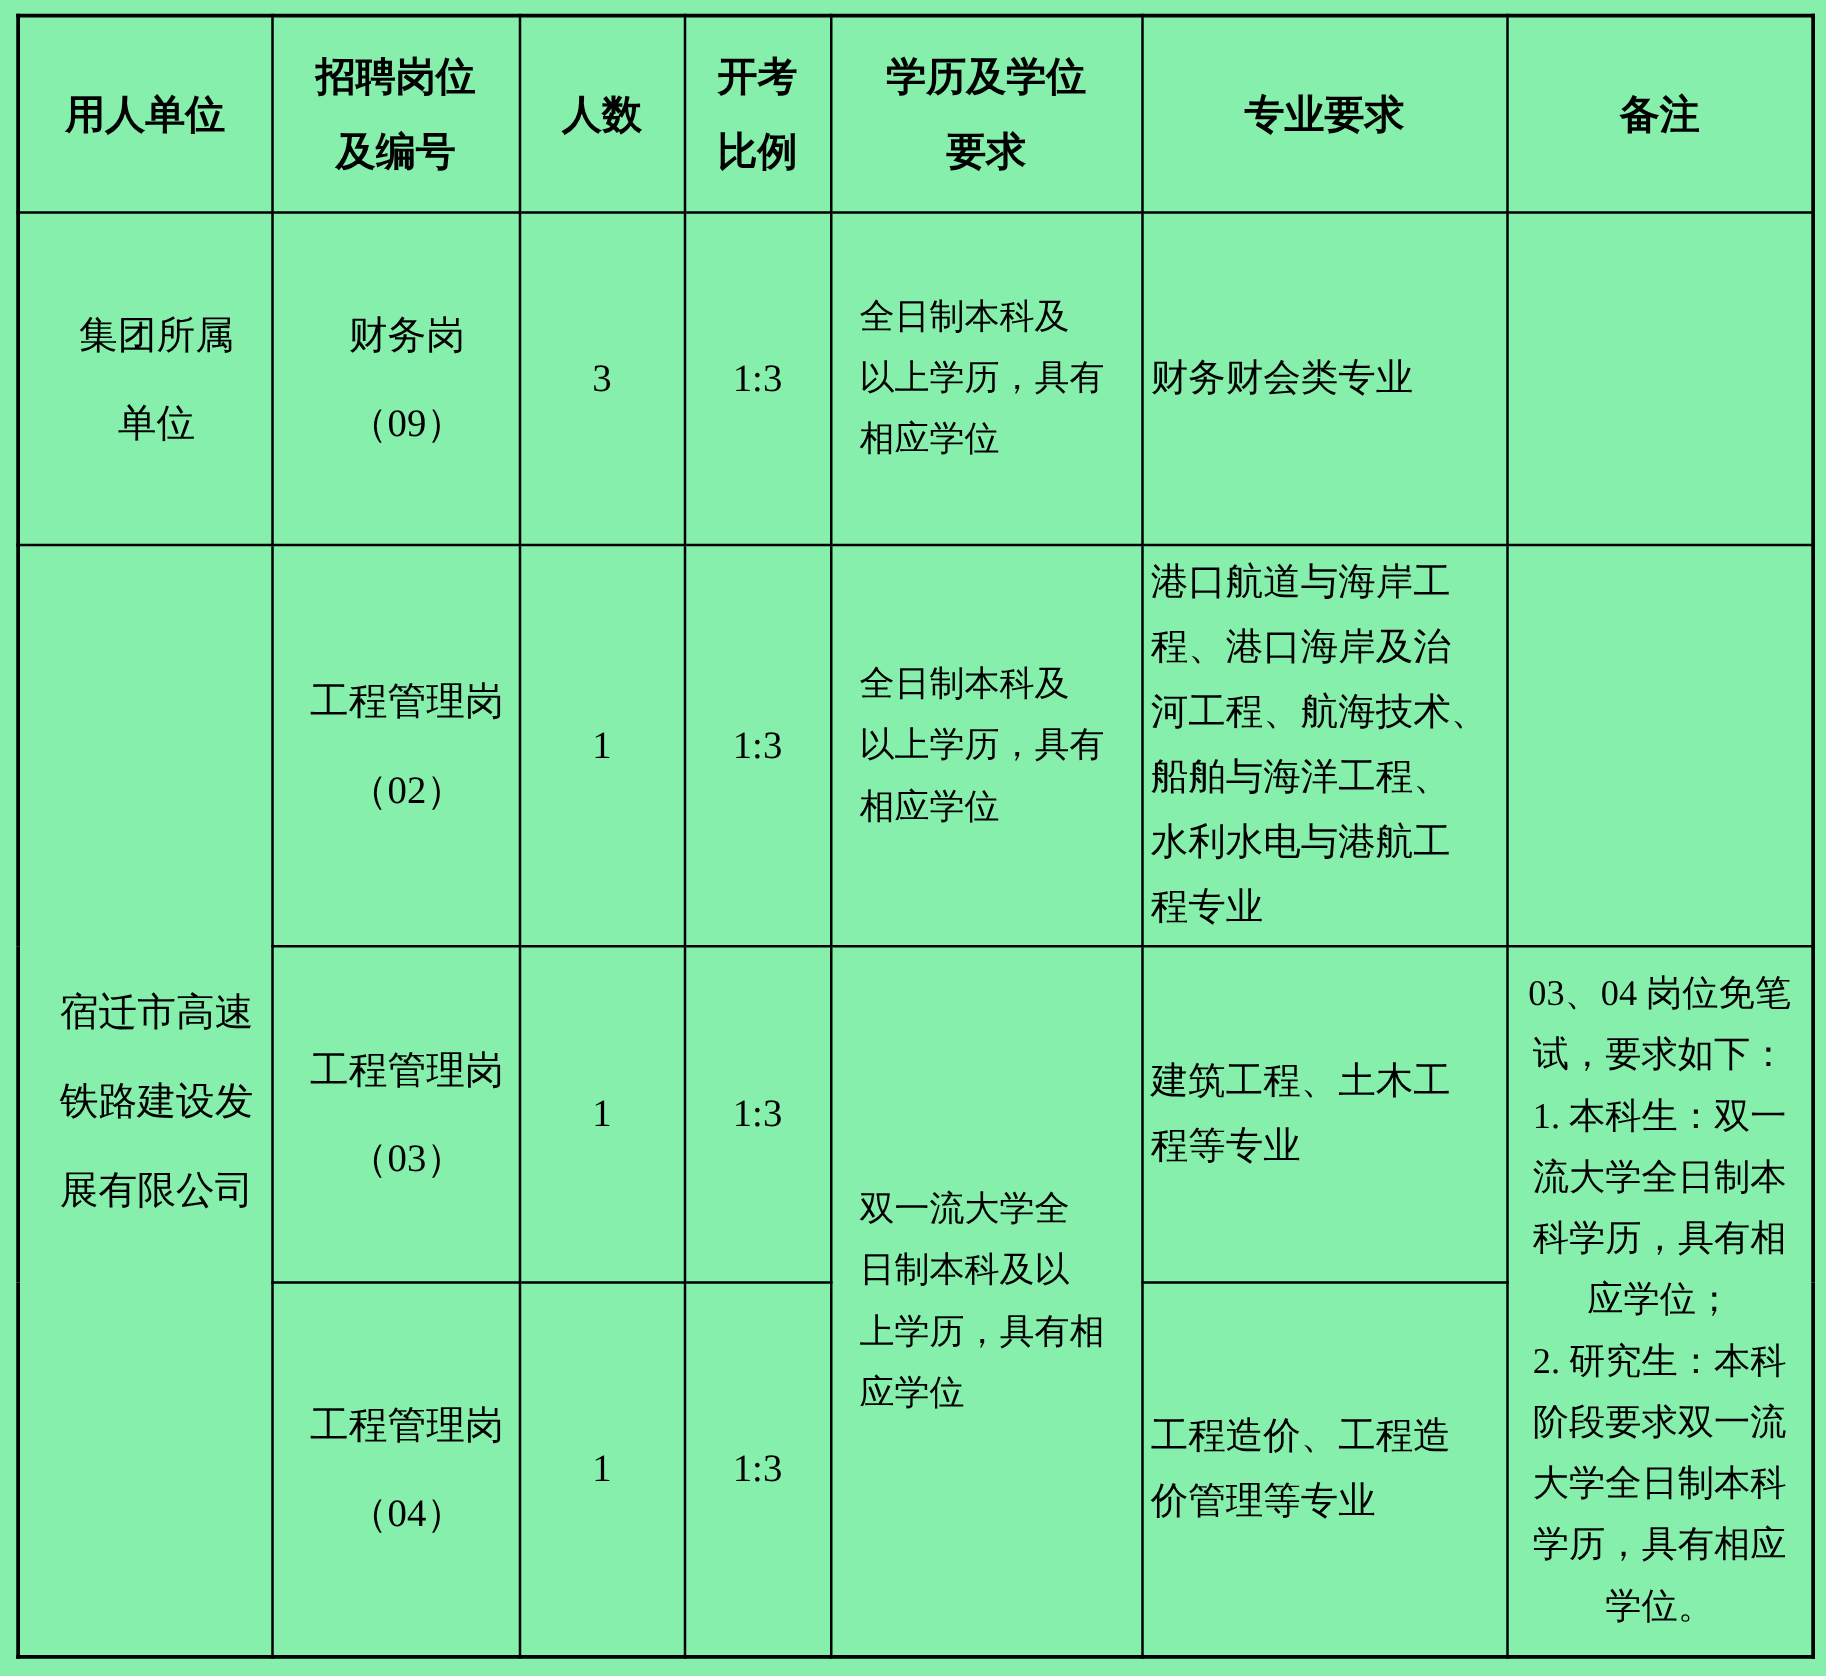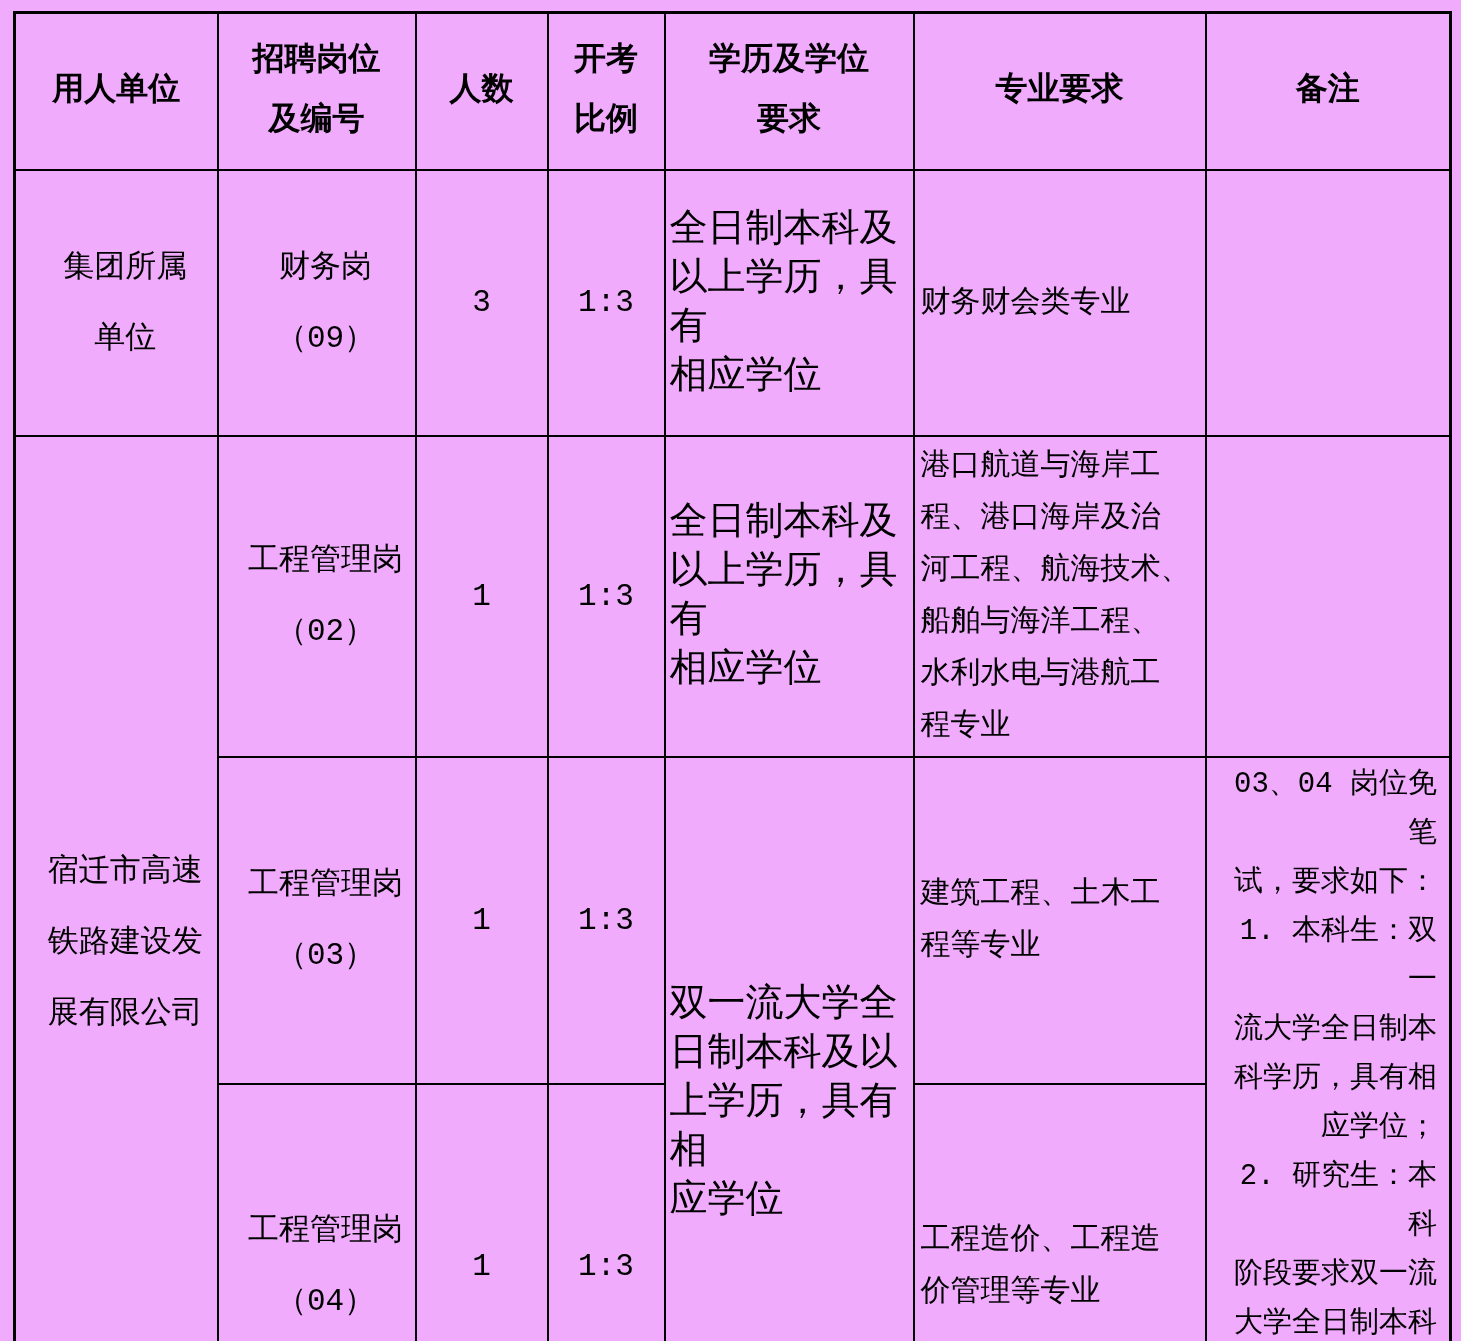--- a/index.html
+++ b/index.html
@@ -6,23 +6,22 @@
     margin: 0;
     padding: 0;
     background: #ffffff;
     color: #000000;
     font-family: "Liberation Serif", "DejaVu Serif", serif;
   }
   .sheet {
     position: relative;
     width: 1461px;
     height: 1341px;
-    background: #f0abfc;
+    background: #86efac;
     overflow: hidden;
-    font-family: Liberation Mono, monospace;
   }
   table.doc {
     position: absolute;
     left: 13px;
     top: 11px;
     width: 1436px;
     border-collapse: collapse;
     table-layout: fixed;
     border: 3px solid #000;
   }
@@ -50,38 +49,38 @@
     line-height: 71px;
     white-space: pre-line;
     text-align: center;
     padding-left: 28px;
   }
   td.num {
     font-size: 31px;
     text-align: center;
   }
   td.edu {
-    font-size: 38px;
+    font-size: 28px;
     line-height: 49px;
     white-space: pre-line;
     text-align: left;
-    padding: 2px 4px;
+    padding: 2px 22px;
   }
   td.major {
     font-size: 30px;
     line-height: 52px;
     white-space: pre-line;
     text-align: left;
     padding: 2px 6px;
   }
   td.remark {
     font-size: 29px;
     line-height: 49px;
     white-space: pre-line;
-    text-align: right;
+    text-align: center;
     padding: 2px 12px;
     margin-top: 34px;
   }
 </style>
 </head>
 <body>
 
 <div class="sheet">
   <table class="doc">
     <colgroup>

